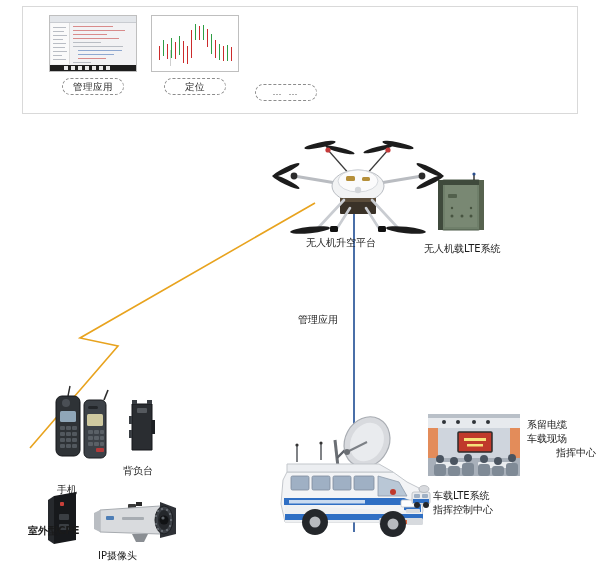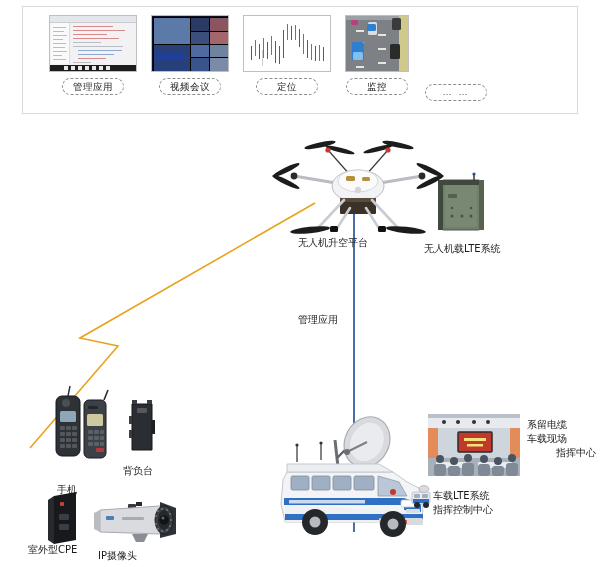--- a/index.html
+++ b/index.html
@@ -123,36 +123,20 @@
         <div class="footblk" style="left:28px"></div>
         <div class="footblk" style="left:35px"></div>
         <div class="footblk" style="left:42px"></div>
         <div class="footblk" style="left:49px"></div>
         <div class="footblk" style="left:56px"></div>
       </div>
       <div class="pill">管理应用</div>
     </div>
 
 
-    <div class="app-cell" style="margin-left:14px;">
-      <div class="thumb w-md tb-conf">
-        <div class="tile" style="left:1px;top:1px;width:36px;height:26px;background:#5b7aa8"></div>
-        <div class="tile" style="left:38px;top:1px;width:18px;height:13px;background:#2a3a63"></div>
-        <div class="tile" style="left:57px;top:1px;width:19px;height:13px;background:#8b5560"></div>
-        <div class="tile" style="left:38px;top:15px;width:18px;height:12px;background:#3b4f7d"></div>
-        <div class="tile" style="left:57px;top:15px;width:19px;height:12px;background:#a4666c"></div>
-        <div class="tile" style="left:1px;top:28px;width:36px;height:26px;background:#27407a"></div>
-        <div class="tile" style="left:38px;top:28px;width:18px;height:12px;background:#4f6aa0"></div>
-        <div class="tile" style="left:57px;top:28px;width:19px;height:12px;background:#6e839f"></div>
-        <div class="tile" style="left:38px;top:41px;width:18px;height:13px;background:#39538b"></div>
-        <div class="tile" style="left:57px;top:41px;width:19px;height:13px;background:#7b8aa6"></div>
-        <div style="position:absolute;left:4px;top:38px;width:28px;height:5px;background:#1e3f9c"></div>
-      </div>
-      <div class="pill">视频会议</div>
-    </div>
 
     <div class="app-cell" style="margin-left:14px;">
       <div class="thumb tb-chart">
         <div class="wick" style="left:7px;top:30px;height:14px;background:#cc2b2b"></div>
           <div class="cs" style="left:6.5px;top:33px;height:8px;background:#cc2b2b"></div>
         <div class="wick" style="left:11px;top:24px;height:16px;background:#2f9e44"></div>
           <div class="cs" style="left:10.5px;top:27px;height:10px;background:#2f9e44"></div>
         <div class="wick" style="left:15px;top:28px;height:15px;background:#cc2b2b"></div>
           <div class="cs" style="left:14.5px;top:31px;height:9px;background:#cc2b2b"></div>
         <div class="wick" style="left:19px;top:22px;height:20px;background:#2f9e44"></div>
@@ -185,42 +169,20 @@
           <div class="cs" style="left:70.5px;top:33px;height:9px;background:#cc2b2b"></div>
         <div class="wick" style="left:75px;top:29px;height:16px;background:#2f9e44"></div>
           <div class="cs" style="left:74.5px;top:32px;height:10px;background:#2f9e44"></div>
         <div class="wick" style="left:79px;top:31px;height:14px;background:#cc2b2b"></div>
           <div class="cs" style="left:78.5px;top:34px;height:9px;background:#cc2b2b"></div>
         <div style="position:absolute;left:18px;top:34px;width:1px;height:16px;background:#cfcfcf"></div>
       </div>
       <div class="pill">定位</div>
     </div>
 
-    <div class="app-cell" style="margin-left:14px;">
-      <div class="thumb w-sm tb-traffic">
-        <div class="road" style="top:0;bottom:0;"></div>
-        <div class="kerb" style="left:0;top:0;width:64px;height:4px;background:#9aa0a6"></div>
-        <div class="kerb" style="right:0;top:0;width:9px;height:57px;background:#cfc98c"></div>
-        <div class="lane" style="left:10px;top:14px;width:8px"></div>
-        <div class="lane" style="left:10px;top:26px;width:8px"></div>
-        <div class="lane" style="left:10px;top:38px;width:8px"></div>
-        <div class="lane" style="left:10px;top:50px;width:8px"></div>
-        <div class="lane" style="left:32px;top:18px;width:8px"></div>
-        <div class="lane" style="left:32px;top:32px;width:8px"></div>
-        <div class="lane" style="left:32px;top:46px;width:8px"></div>
-        <div class="car" style="left:5px;top:4px;width:7px;height:5px;background:#b8407a"></div>
-        <div class="car" style="left:22px;top:6px;width:9px;height:13px;background:#dcdcdc"></div>
-        <div class="car" style="left:21px;top:8px;width:9px;height:7px;background:#2f7fd0"></div>
-        <div class="car" style="left:6px;top:26px;width:12px;height:18px;background:#2f7fd0"></div>
-        <div class="car" style="left:7px;top:36px;width:10px;height:8px;background:#7fc0f0"></div>
-        <div class="car" style="left:44px;top:28px;width:10px;height:15px;background:#2b2b2b"></div>
-        <div class="car" style="left:46px;top:2px;width:9px;height:12px;background:#3a3a3a"></div>
-      </div>
-      <div class="pill">监控</div>
-    </div>
 
     <div class="app-cell" style="margin-left:16px;margin-top:63px;">
       <div class="pill ellip">… …</div>
     </div>
 
   </div>
 </div>
 
 <div id="scene">
 
@@ -277,21 +239,21 @@
       <line x1="108" y1="72" x2="122" y2="94"></line>
     </g>
 
     <g fill="#1c1c1c">
       <ellipse cx="52" cy="94" rx="20" ry="3.2" transform="rotate(-6 52 94)"></ellipse>
       <ellipse cx="148" cy="94" rx="20" ry="3.2" transform="rotate(6 148 94)"></ellipse>
     </g>
     <rect x="72" y="90" width="8" height="6" rx="1.5" fill="#111"></rect>
     <rect x="120" y="90" width="8" height="6" rx="1.5" fill="#111"></rect>
   </svg>
-  <div class="lbl" style="left:298px;top:118px;">无人机升空平台</div>
+  <div class="lbl" style="left:306px;top:118px;">无人机升空平台</div>
 
   <svg id="drone-lte" viewBox="0 0 48 62" width="48" height="62">
     <rect x="4" y="8" width="38" height="50" rx="1.5" fill="#6f7f6a" stroke="#4d5a48" stroke-width="1"></rect>
     <rect x="4" y="8" width="38" height="5" fill="#3f4a3c"></rect>
     <rect x="7" y="13" width="32" height="42" fill="#7d8c77" opacity=".7"></rect>
     <rect x="0" y="8" width="5" height="50" fill="#3f4a3c"></rect>
     <rect x="41" y="8" width="5" height="50" fill="#57634f"></rect>
     <line x1="36" y1="8" x2="36" y2="2" stroke="#2a2a2a" stroke-width="1.4"></line>
     <circle cx="36" cy="2" r="1.6" fill="#2a4e8c"></circle>
     <rect x="10" y="22" width="9" height="4" rx="1" fill="#52604c"></rect>
@@ -354,21 +316,21 @@
   </svg>
   <div class="lbl" style="left:123px;top:346px;">背负台</div>
 
   <svg id="cpe" viewBox="0 0 36 56" width="36" height="56">
     <path d="M6 6 L28 2 L28 50 L6 54 Z" fill="#17191c"></path>
     <path d="M6 6 L6 54 L0 50 L0 10 Z" fill="#26292d"></path>
     <rect x="12" y="12" width="4" height="4" rx="1" fill="#c9403a"></rect>
     <rect x="11" y="24" width="10" height="6" rx="1" fill="#3a3e43"></rect>
     <rect x="11" y="34" width="10" height="6" rx="1" fill="#3a3e43"></rect>
   </svg>
-  <div class="lbl" style="left:28px;top:425px;">室外型CPE</div>
+  <div class="lbl" style="left:28px;top:406px;font-weight:bold;">室外型CPE</div>
 
   <svg id="ipcam" viewBox="0 0 96 44" width="96" height="44">
     <path d="M44 6 L44 2 L50 2 L50 6 Z" fill="#2b2b2b"></path>
     <rect x="36" y="4" width="8" height="5" rx="1" fill="#3a3a3a"></rect>
     <path d="M8 10 L68 6 L68 34 L8 32 Z" fill="#d9dbde" stroke="#a7abb0" stroke-width="1"></path>
     <path d="M8 10 L8 32 L2 29 L2 13 Z" fill="#b9bdc2"></path>
     <rect x="14" y="16" width="8" height="4" rx="1" fill="#1f5fa8" opacity=".75"></rect>
     <rect x="30" y="17" width="22" height="3" rx="1" fill="#9aa0a6" opacity=".8"></rect>
     <path d="M68 2 L84 8 L84 34 L68 38 Z" fill="#2e3136"></path>
     <ellipse cx="72" cy="20" rx="9" ry="14" fill="#3c4046" stroke="#1c1f23" stroke-width="1"></ellipse>

